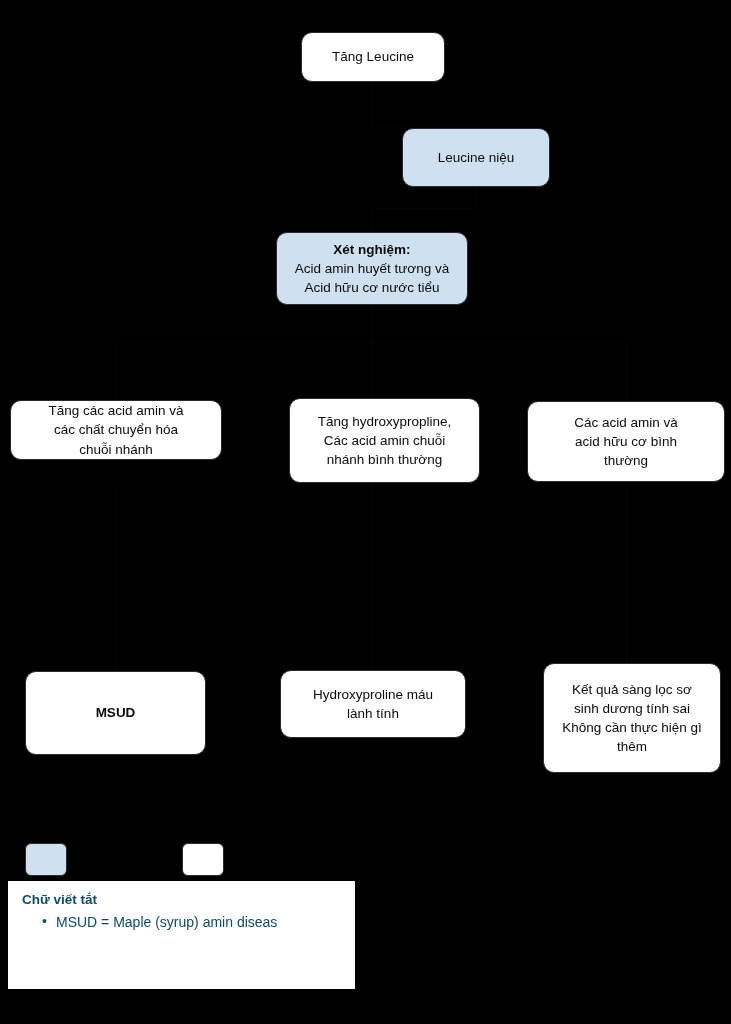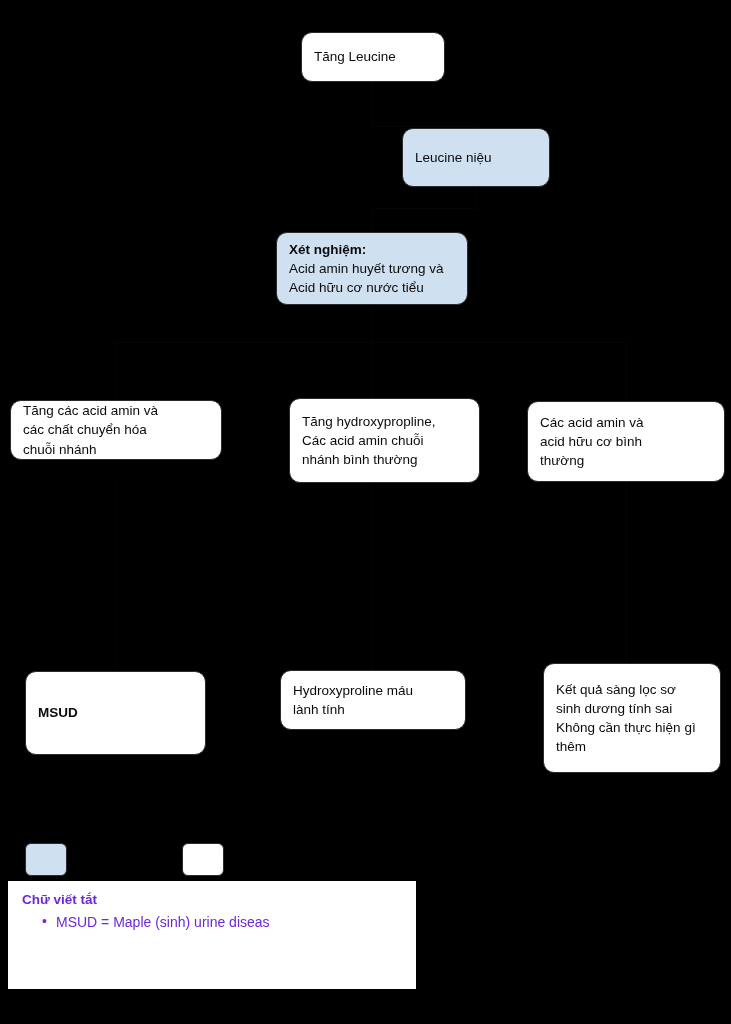--- a/index.html
+++ b/index.html
@@ -24,26 +24,27 @@
     background: #000000;
   }
 
   
   .node {
     position: absolute;
     box-sizing: border-box;
     display: flex;
     align-items: center;
     justify-content: center;
+    text-align: center;
     border-radius: 11px;
     border: 1px solid #2b2b2b;
     color: #0b0b0b;
     font-size: 13.5px;
     line-height: 1.42;
-    padding: 4px 12px;
+    padding: 4px 0;
     white-space: pre-line;
   }
   .node.white { background: #ffffff; }
   .node.blue  { background: #cfe0f1; }
 
   .node .txt { display: block; width: 100%; }
   .node .hdr {
     display: block;
     font-weight: bold;
     width: 100%;
@@ -66,26 +67,26 @@
     width: 42px;
     height: 33px;
   }
   .swatch.blue  { background: #cfe0f1; }
   .swatch.white { background: #ffffff; }
 
   #legend-panel {
     position: absolute;
     left: 8px;
     top: 881px;
-    width: 408px;
+    width: 347px;
     height: 108px;
     background: #ffffff;
     box-sizing: border-box;
     padding: 10px 14px 0 14px;
-    color: #6d28d9;
+    color: #0c4a6e;
   }
   #legend-title {
     font-size: 13.5px;
     font-weight: bold;
     line-height: 1.3;
     margin: 0 0 3px 0;
   }
   #legend-list {
     margin: 0;
     padding: 0 0 0 20px;
@@ -157,35 +158,35 @@
   <div class="node white" style="left:527px; top:401px; width:198px; height:81px;">
     <span class="txt">Các acid amin và
 acid hữu cơ bình
 thường</span>
   </div>
 
   <div class="node white" style="left:25px; top:671px; width:181px; height:84px;font-weight:bold;">
     <span class="txt">MSUD</span>
   </div>
 
-  <div class="node white" style="left:280px; top:670px; width:186px; height:60px;">
+  <div class="node white" style="left:280px; top:670px; width:186px; height:68px;">
     <span class="txt">Hydroxyproline máu
 lành tính</span>
   </div>
 
   <div class="node white" style="left:543px; top:663px; width:178px; height:110px;">
     <span class="txt">Kết quả sàng lọc sơ
 sinh dương tính sai
 Không cần thực hiện gì
 thêm</span>
   </div>
 
   <div class="swatch blue" style="left:25px; top:843px;"></div>
   <div class="swatch white" style="left:182px; top:843px;"></div>
 
   <div id="legend-panel">
     <div id="legend-title">Chữ viết tắt</div>
     <ul id="legend-list">
-      <li>MSUD = Maple (sinh) urine diseas</li>
+      <li>MSUD = Maple (syrup) amin diseas</li>
     </ul>
   </div>
 
 </div>
 
 </body></html>

